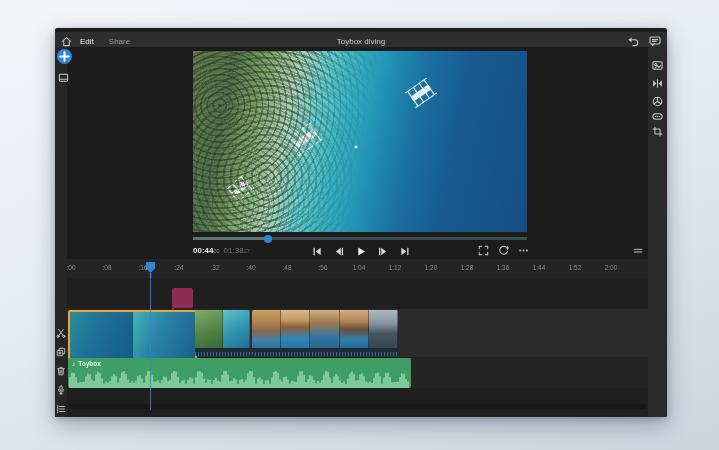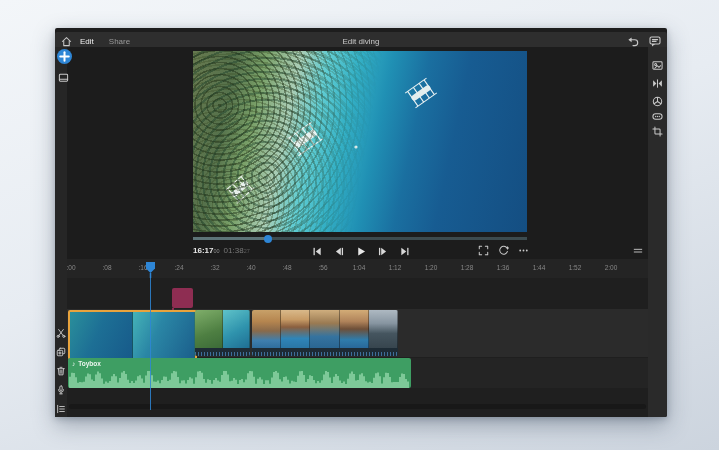--- a/index.html
+++ b/index.html
@@ -107,21 +107,21 @@
     <span class="home icn">
         <svg viewBox="0 0 12 12" fill="none" stroke="#c9c9c9" stroke-width="1.1" stroke-linecap="round" stroke-linejoin="round">
           <path d="M1.5 6 L6 1.8 L10.5 6"></path>
           <path d="M3 5.2 V10.5 H9 V5.2"></path>
         </svg>
       </span>
     <div class="tabs" id="tabs">
         <div class="tab active">Edit</div>
         <div class="tab">Share</div>
       </div>
-    <div class="tb-title">Edit diving</div>
+    <div class="tb-title">Toybox diving</div>
     <div class="tb-right" id="tbRight">
         <span class="icn">
           <svg viewBox="0 0 12 12" fill="none" stroke="#c9c9c9" stroke-width="1.1" stroke-linecap="round" stroke-linejoin="round">
             <path d="M3 4.8 H7.8 a2.9 2.9 0 0 1 0 5.8 H6"></path>
             <polygon points="4.6,2.4 4.6,7.2 1.4,4.8" fill="#c9c9c9" stroke="none"></polygon>
           </svg>
         </span>
         <span class="icn">
           <svg viewBox="0 0 12 12" fill="none" stroke="#c9c9c9" stroke-width="1.1" stroke-linecap="round" stroke-linejoin="round">
             <rect x="1" y="2" width="10" height="7" rx="1.5"></rect>
@@ -269,21 +269,21 @@
         </svg>
       </div>
 
       <div class="scrub">
         <div class="scrub-played" id="scrubPlayed" style="width: 22.5%;"></div>
         <div class="scrub-dot" id="scrubDot" style="left: calc(22.5% - 4px);"></div>
       </div>
 
       <div class="controls">
         <div class="timecode">
-          <span>16:17</span><span class="fr">00</span><span class="dur">01:38</span><span class="frd">27</span>
+          <span>00:44</span><span class="fr">00</span><span class="dur">01:38</span><span class="frd">27</span>
         </div>
         <div class="transport" id="transport">
             <span class="icn">
               <svg viewBox="0 0 12 12" fill="none" stroke="#c9c9c9" stroke-width="1.1" stroke-linecap="round" stroke-linejoin="round">
                 <rect x="2.2" y="2" width="1.4" height="8" fill="#d8d8d8" stroke="none"></rect>
                 <polygon points="10,2 10,10 4.6,6" fill="#d8d8d8" stroke="none"></polygon>
               </svg>
             </span>
             <span class="icn">
               <svg viewBox="0 0 12 12" fill="none" stroke="#c9c9c9" stroke-width="1.1" stroke-linecap="round" stroke-linejoin="round">

